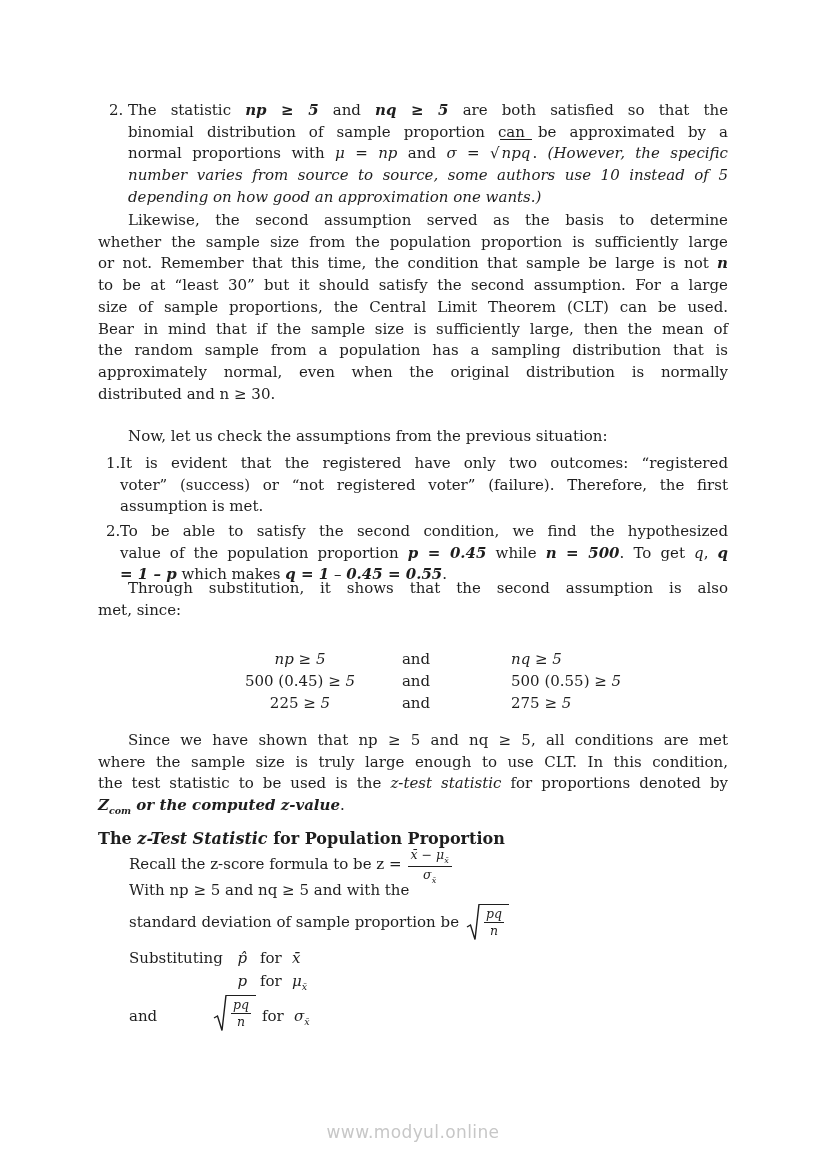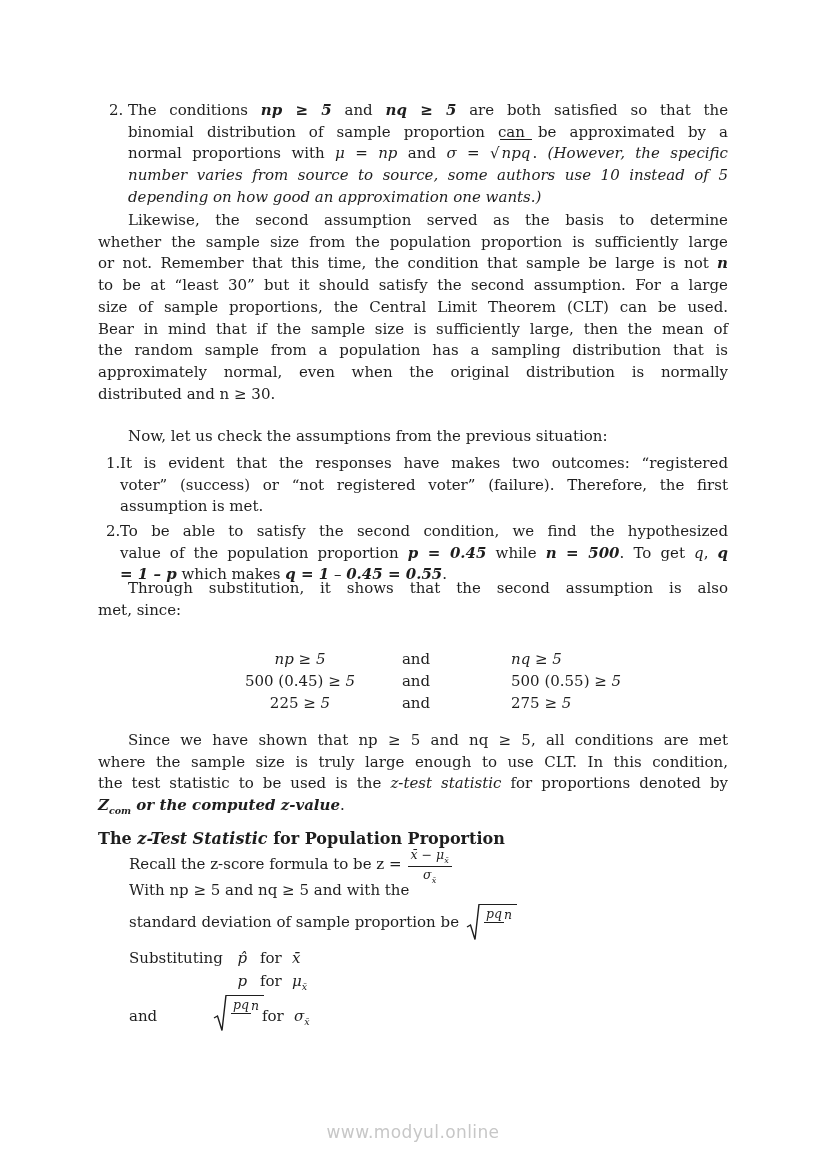--- a/index.html
+++ b/index.html
@@ -22,21 +22,21 @@
   .sq .sq-r{border-top:1px solid currentColor;font-style:italic;padding:4px 2px;}
   
   .frac{display:inline-flex;flex-direction:column;align-items:center;font-size:12.5px;line-height:14px;vertical-align:middle;}
   .frac .fnum{border-bottom:1px solid currentColor;padding:0 3px 4px;}
   .frac .fden{padding-top:1px;}
   .frac sub{font-size:8px;}
   
   .sqfrac{display:inline-flex;align-items:flex-start;}
   .sqfrac svg{display:block;}
   .sqbody{border-top:1.4px solid currentColor;margin-left:-1px;margin-top:0.5px;
-          display:flex;flex-direction:row;align-items:center;padding:2px 5px 0;
+          display:flex;flex-direction:column;align-items:center;padding:2px 5px 0;
           font-size:12.5px;line-height:14px;}
   .sqbody .sqnum{font-style:italic;border-bottom:1px solid currentColor;padding:0 2px 1px;}
   .sqbody .sqden{font-style:italic;padding-top:1px;}
   
   .mrow{position:absolute;left:0;width:826px;height:22px;}
   .mc1{position:absolute;left:200px;width:200px;text-align:center;}
   .mc2{position:absolute;left:391px;width:50px;text-align:center;}
   .mc3{position:absolute;left:511px;}
   
   .subrow{position:relative;height:23px;}
@@ -55,21 +55,21 @@
   .heading{font-size:16px;}
 </style>
 </head>
 <body>
 
 <div class="page">
 
   <div class="abs" style="left:109px;top:100px;width:619px;">
     <span class="lmark">2.</span>
     <div class="ltext19">
-        <div class="ln just"><span>The conditions </span><span class="bi">np ≥ 5</span><span> and </span><span class="bi">nq ≥ 5</span><span> are both satisfied so that the</span></div>
+        <div class="ln just"><span>The statistic </span><span class="bi">np ≥ 5</span><span> and </span><span class="bi">nq ≥ 5</span><span> are both satisfied so that the</span></div>
         <div class="ln just"><span>binomial distribution of sample proportion can be approximated by a</span></div>
         <div class="ln just"><span>normal proportions with </span><span class="i">μ = np</span><span> and </span><span class="i">σ = </span><span class="sq"><span class="sq-s">√</span><span class="sq-r i">npq</span></span><span>. </span><span class="i">(However, the specific</span></div>
         <div class="ln just"><span class="i">number varies from source to source, some authors use 10 instead of 5</span></div>
         <div class="ln"><span class="i">depending on how good an approximation one wants.)</span></div>
       </div>
   </div>
 
   <div class="abs fi30" style="left:98px;top:210px;width:630px;">
       <div class="ln just"><span>Likewise, the second assumption served as the basis to determine</span></div>
       <div class="ln just"><span>whether the sample size from the population proportion is sufficiently large</span></div>
@@ -82,21 +82,21 @@
       <div class="ln"><span>distributed and n ≥ 30.</span></div>
     </div>
 
   <div class="abs fi30" style="left:98px;top:426px;width:630px;">
       <div class="ln"><span>Now, let us check the assumptions from the previous situation:</span></div>
     </div>
 
   <div class="abs" style="left:106px;top:453px;width:622px;">
     <span class="lmark">1.</span>
     <div class="ltext14">
-        <div class="ln just"><span>It is evident that the responses have makes two outcomes: “registered</span></div>
+        <div class="ln just"><span>It is evident that the registered have only two outcomes: “registered</span></div>
         <div class="ln just"><span>voter” (success) or “not registered voter” (failure). Therefore, the first</span></div>
         <div class="ln"><span>assumption is met.</span></div>
       </div>
   </div>
 
   <div class="abs" style="left:106px;top:521px;width:622px;">
     <span class="lmark">2.</span>
     <div class="ltext14">
         <div class="ln just"><span>To be able to satisfy the second condition, we find the hypothesized</span></div>
         <div class="ln just"><span>value of the population proportion </span><span class="bi">p = 0.45</span><span> while </span><span class="bi">n = 500</span><span>. To get </span><span class="i">q</span><span>, </span><span class="bi">q</span></div>

